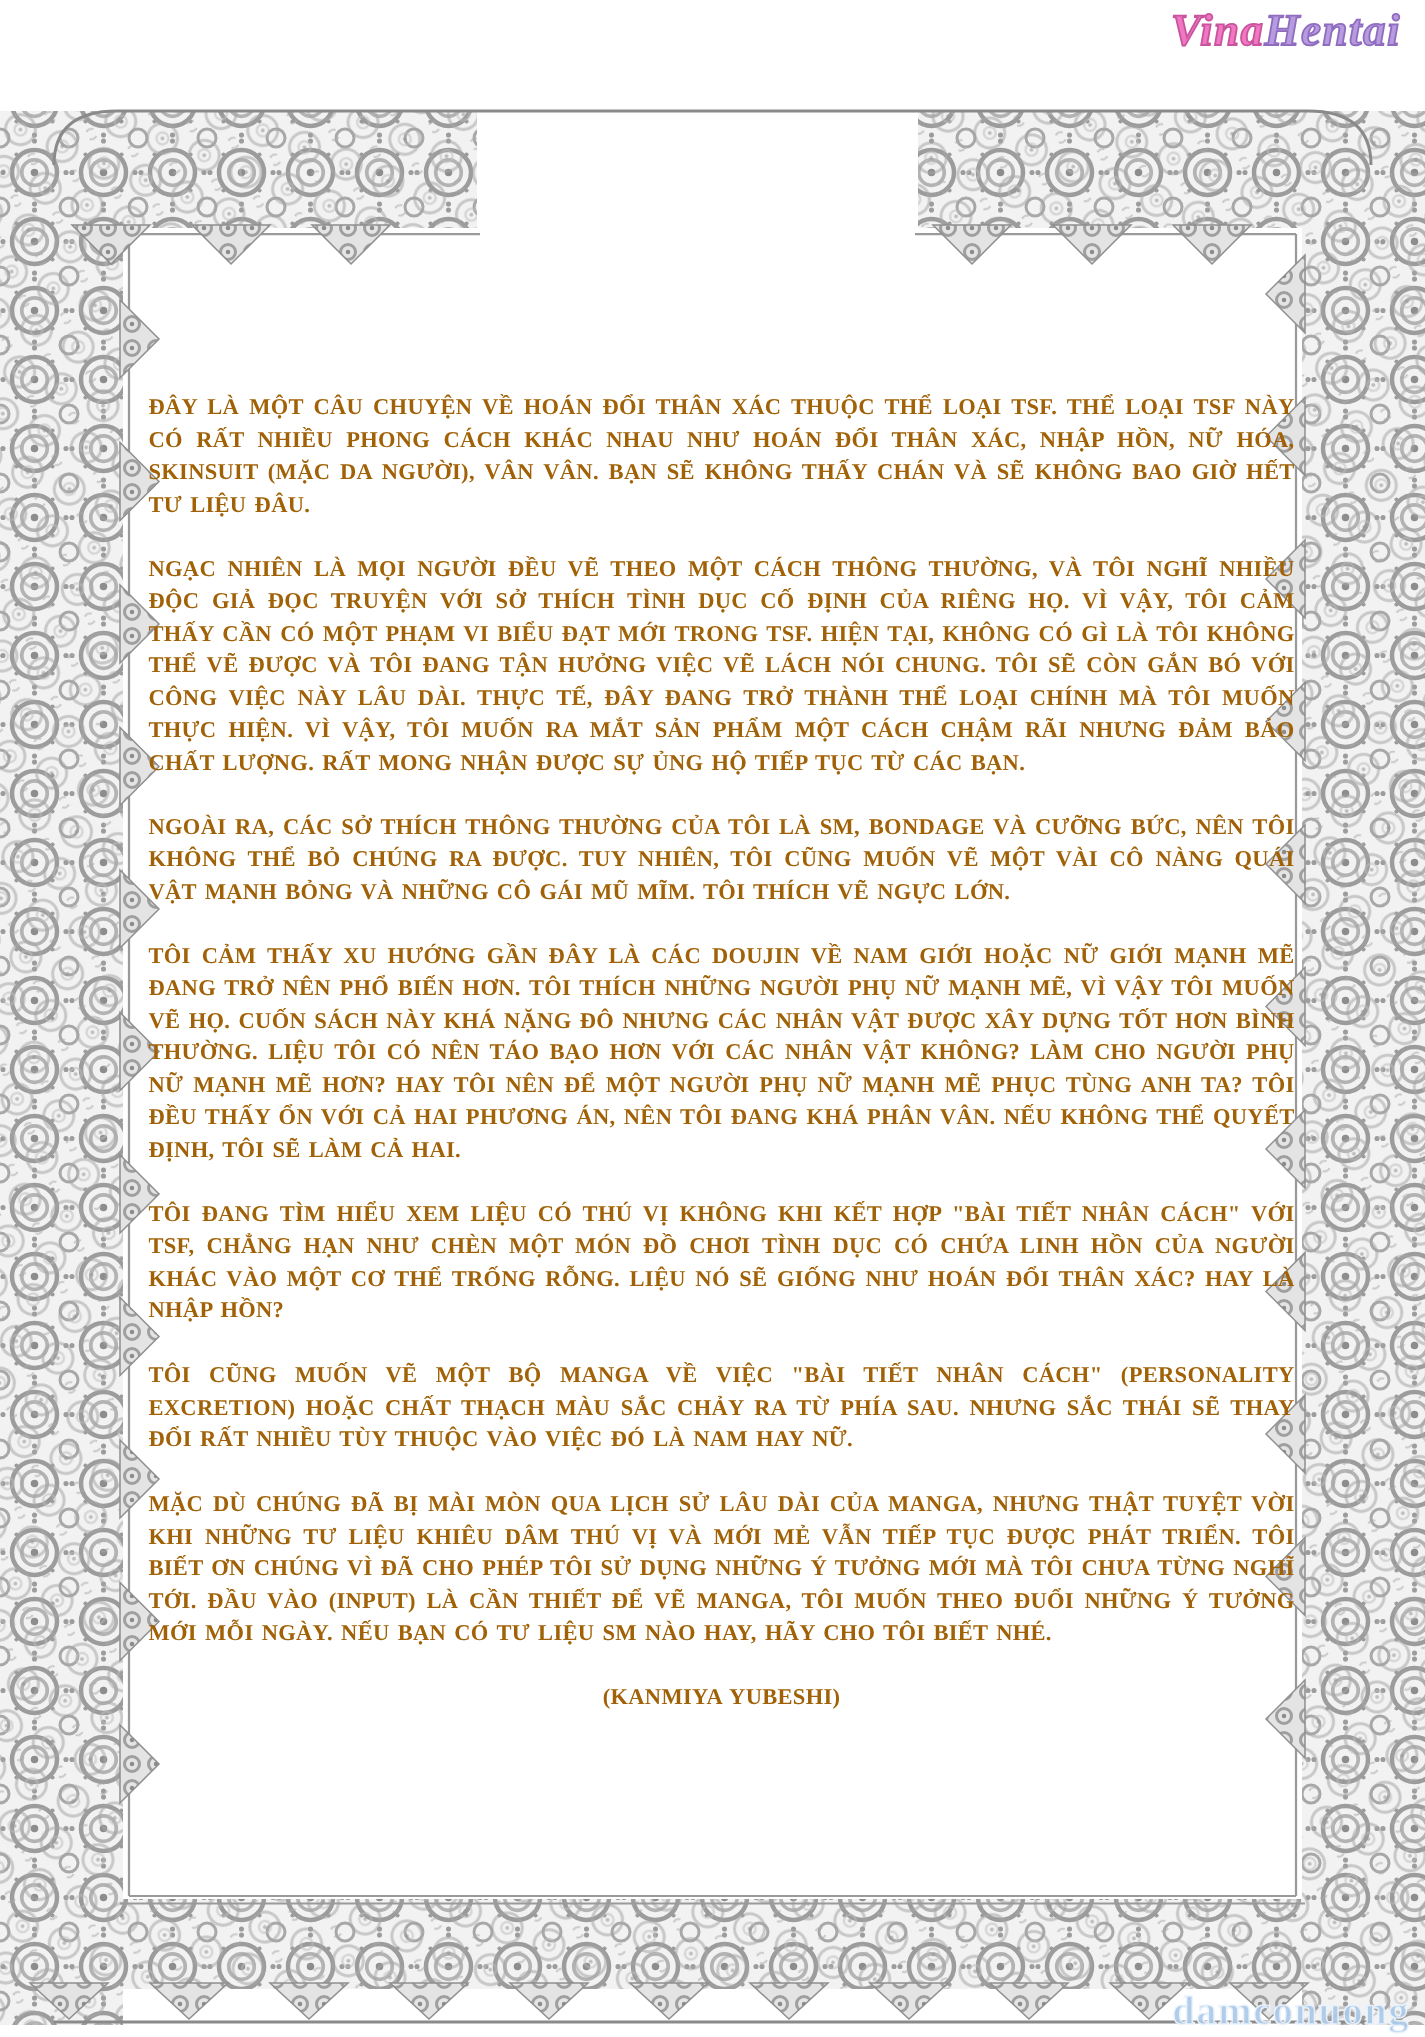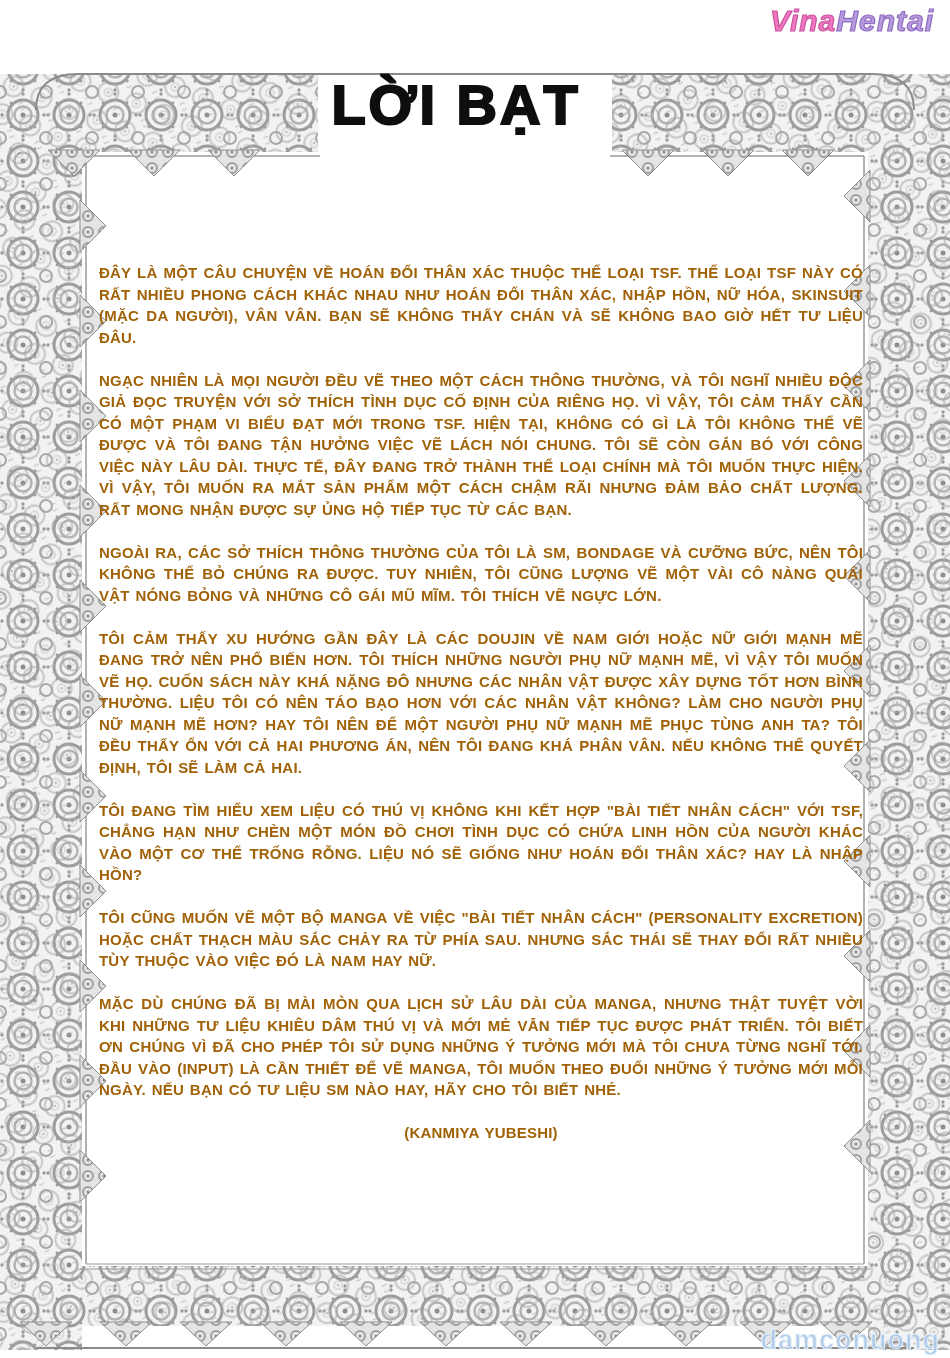--- a/index.html
+++ b/index.html
@@ -1,18 +1,18 @@
 <!DOCTYPE html>
 <html><head>
 <meta charset="utf-8">
 <style>
   html,body{margin:0;padding:0;background:#ffffff;}
   .page{
     position:relative;width:950px;height:1358px;background:#fff;overflow:hidden;
-    font-family:Liberation Sans, sans-serif;
+    font-family:Liberation Serif, serif;
   }
   
   .wm-top{
     position:absolute;top:4px;right:16px;z-index:5;
     font-style:italic;font-weight:bold;font-size:30px;letter-spacing:1px;
   }
   .wm-top .vina{color:#f277c2;-webkit-text-stroke:1.2px #c8549d;}
   .wm-top .hentai{color:#b79bdf;-webkit-text-stroke:1.2px #8f6cc0;}
   .wm-bottom{
     position:absolute;bottom:2px;right:10px;z-index:5;
@@ -147,26 +147,25 @@
         <path d="M870,930 l-26,26 l26,26 z"></path>
         <path d="M870,1025 l-26,26 l26,26 z"></path>
         <path d="M870,1120 l-26,26 l26,26 z"></path>
       </g>
   </svg>
 
   <div class="wm-top">
     <span class="vina">Vina</span><span class="hentai">Hentai</span>
   </div>
 
-  <h1 class="title">LỜI BẠT</h1>
 
   <div class="content">
     <p>ĐÂY LÀ MỘT CÂU CHUYỆN VỀ HOÁN ĐỔI THÂN XÁC THUỘC THỂ LOẠI TSF. THỂ LOẠI TSF NÀY CÓ RẤT NHIỀU PHONG CÁCH KHÁC NHAU NHƯ HOÁN ĐỔI THÂN XÁC, NHẬP HỒN, NỮ HÓA, SKINSUIT (MẶC DA NGƯỜI), VÂN VÂN. BẠN SẼ KHÔNG THẤY CHÁN VÀ SẼ KHÔNG BAO GIỜ HẾT TƯ LIỆU ĐÂU.</p>
     <p>NGẠC NHIÊN LÀ MỌI NGƯỜI ĐỀU VẼ THEO MỘT CÁCH THÔNG THƯỜNG, VÀ TÔI NGHĨ NHIỀU ĐỘC GIẢ ĐỌC TRUYỆN VỚI SỞ THÍCH TÌNH DỤC CỐ ĐỊNH CỦA RIÊNG HỌ. VÌ VẬY, TÔI CẢM THẤY CẦN CÓ MỘT PHẠM VI BIỂU ĐẠT MỚI TRONG TSF. HIỆN TẠI, KHÔNG CÓ GÌ LÀ TÔI KHÔNG THỂ VẼ ĐƯỢC VÀ TÔI ĐANG TẬN HƯỞNG VIỆC VẼ LÁCH NÓI CHUNG. TÔI SẼ CÒN GẮN BÓ VỚI CÔNG VIỆC NÀY LÂU DÀI. THỰC TẾ, ĐÂY ĐANG TRỞ THÀNH THỂ LOẠI CHÍNH MÀ TÔI MUỐN THỰC HIỆN. VÌ VẬY, TÔI MUỐN RA MẮT SẢN PHẨM MỘT CÁCH CHẬM RÃI NHƯNG ĐẢM BẢO CHẤT LƯỢNG. RẤT MONG NHẬN ĐƯỢC SỰ ỦNG HỘ TIẾP TỤC TỪ CÁC BẠN.</p>
-    <p>NGOÀI RA, CÁC SỞ THÍCH THÔNG THƯỜNG CỦA TÔI LÀ SM, BONDAGE VÀ CƯỠNG BỨC, NÊN TÔI KHÔNG THỂ BỎ CHÚNG RA ĐƯỢC. TUY NHIÊN, TÔI CŨNG LƯỢNG VẼ MỘT VÀI CÔ NÀNG QUÁI VẬT NÓNG BỎNG VÀ NHỮNG CÔ GÁI MŨ MĨM. TÔI THÍCH VẼ NGỰC LỚN.</p>
+    <p>NGOÀI RA, CÁC SỞ THÍCH THÔNG THƯỜNG CỦA TÔI LÀ SM, BONDAGE VÀ CƯỠNG BỨC, NÊN TÔI KHÔNG THỂ BỎ CHÚNG RA ĐƯỢC. TUY NHIÊN, TÔI CŨNG MUỐN VẼ MỘT VÀI CÔ NÀNG QUÁI VẬT MẠNH BỎNG VÀ NHỮNG CÔ GÁI MŨ MĨM. TÔI THÍCH VẼ NGỰC LỚN.</p>
     <p>TÔI CẢM THẤY XU HƯỚNG GẦN ĐÂY LÀ CÁC DOUJIN VỀ NAM GIỚI HOẶC NỮ GIỚI MẠNH MẼ ĐANG TRỞ NÊN PHỔ BIẾN HƠN. TÔI THÍCH NHỮNG NGƯỜI PHỤ NỮ MẠNH MẼ, VÌ VẬY TÔI MUỐN VẼ HỌ. CUỐN SÁCH NÀY KHÁ NẶNG ĐÔ NHƯNG CÁC NHÂN VẬT ĐƯỢC XÂY DỰNG TỐT HƠN BÌNH THƯỜNG. LIỆU TÔI CÓ NÊN TÁO BẠO HƠN VỚI CÁC NHÂN VẬT KHÔNG? LÀM CHO NGƯỜI PHỤ NỮ MẠNH MẼ HƠN? HAY TÔI NÊN ĐỂ MỘT NGƯỜI PHỤ NỮ MẠNH MẼ PHỤC TÙNG ANH TA? TÔI ĐỀU THẤY ỔN VỚI CẢ HAI PHƯƠNG ÁN, NÊN TÔI ĐANG KHÁ PHÂN VÂN. NẾU KHÔNG THỂ QUYẾT ĐỊNH, TÔI SẼ LÀM CẢ HAI.</p>
     <p>TÔI ĐANG TÌM HIỂU XEM LIỆU CÓ THÚ VỊ KHÔNG KHI KẾT HỢP "BÀI TIẾT NHÂN CÁCH" VỚI TSF, CHẲNG HẠN NHƯ CHÈN MỘT MÓN ĐỒ CHƠI TÌNH DỤC CÓ CHỨA LINH HỒN CỦA NGƯỜI KHÁC VÀO MỘT CƠ THỂ TRỐNG RỖNG. LIỆU NÓ SẼ GIỐNG NHƯ HOÁN ĐỔI THÂN XÁC? HAY LÀ NHẬP HỒN?</p>
     <p>TÔI CŨNG MUỐN VẼ MỘT BỘ MANGA VỀ VIỆC "BÀI TIẾT NHÂN CÁCH" (PERSONALITY EXCRETION) HOẶC CHẤT THẠCH MÀU SẮC CHẢY RA TỪ PHÍA SAU. NHƯNG SẮC THÁI SẼ THAY ĐỔI RẤT NHIỀU TÙY THUỘC VÀO VIỆC ĐÓ LÀ NAM HAY NỮ.</p>
     <p>MẶC DÙ CHÚNG ĐÃ BỊ MÀI MÒN QUA LỊCH SỬ LÂU DÀI CỦA MANGA, NHƯNG THẬT TUYỆT VỜI KHI NHỮNG TƯ LIỆU KHIÊU DÂM THÚ VỊ VÀ MỚI MẺ VẪN TIẾP TỤC ĐƯỢC PHÁT TRIỂN. TÔI BIẾT ƠN CHÚNG VÌ ĐÃ CHO PHÉP TÔI SỬ DỤNG NHỮNG Ý TƯỞNG MỚI MÀ TÔI CHƯA TỪNG NGHĨ TỚI. ĐẦU VÀO (INPUT) LÀ CẦN THIẾT ĐỂ VẼ MANGA, TÔI MUỐN THEO ĐUỔI NHỮNG Ý TƯỞNG MỚI MỖI NGÀY. NẾU BẠN CÓ TƯ LIỆU SM NÀO HAY, HÃY CHO TÔI BIẾT NHÉ.</p>
     <p class="signature">(KANMIYA YUBESHI)</p>
   </div>
 
   <div class="wm-bottom">damconuong</div>
 
 </div>

